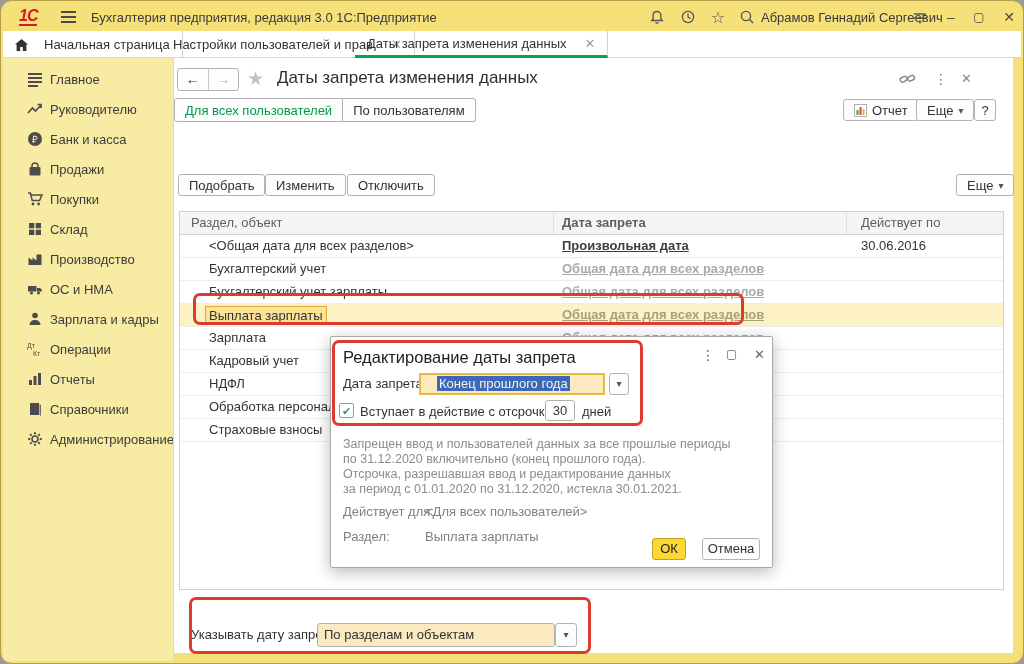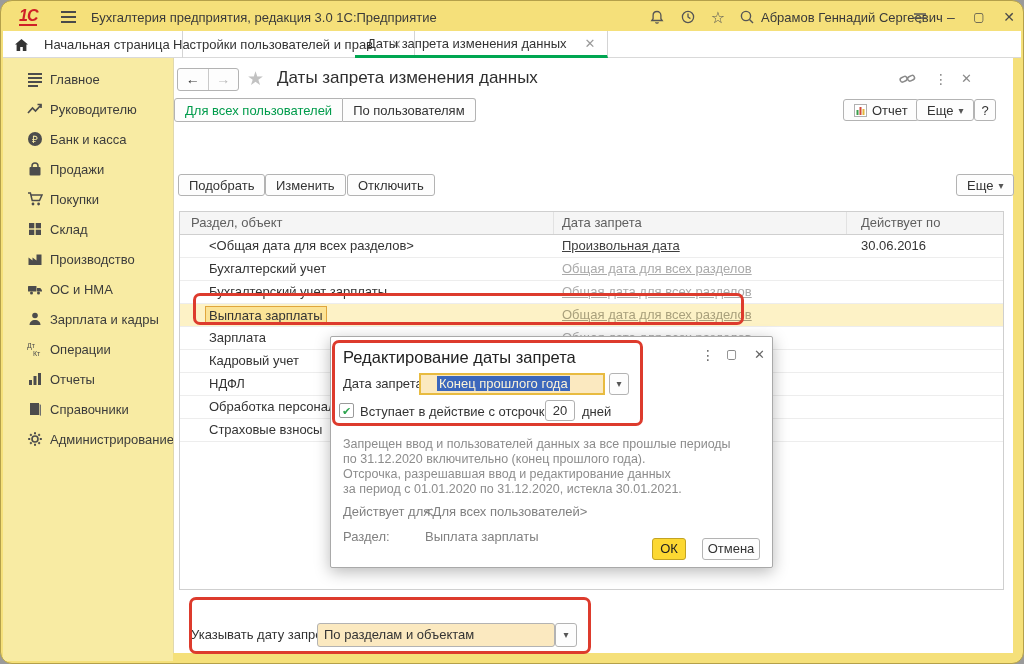--- a/index.html
+++ b/index.html
@@ -49,21 +49,21 @@
   .toggle .btn:last-child { border-radius:0 3px 3px 0; border-left:none; }
   .desc { position:absolute; left:177px; top:130px; color:#777; }
 
   .toolbar-btn { position:absolute; top:173px; }
   .report-ico { width:13px; height:13px; display:inline-block; }
 
   
   .tbl { position:absolute; left:178px; top:210px; width:825px; height:379px; border:1px solid #cfcfcf; background:#fff; }
   .tr { position:absolute; left:0; width:100%; height:23px; display:flex; border-bottom:1px solid #ededed; }
   .tr .c1 { width:374px; padding-left:29px; line-height:22px; white-space:nowrap; overflow:hidden; }
-  .tr .c2 { width:293px; padding-left:8px; line-height:22px; white-space:nowrap; overflow:hidden; }
+  .tr .c2 { width:293px; padding-left:8px; line-height:22px; white-space:nowrap; overflow:hidden;font-weight:bold; }
   .tr .c3 { width:156px; padding-left:14px; line-height:22px; white-space:nowrap; }
   .thead { background:#f5f5f5; border-bottom:1px solid #cfcfcf; color:#5f5f5f; }
   .thead .c1 { padding-left:11px; border-right:1px solid #e2e2e2; }
   .thead .c2 { border-right:1px solid #e2e2e2; }
   .tr.sel { background:#fdf2c6; }
   .focuscell { display:inline-block; border:1px solid #e0a63c; background:#fbe396; padding:0 3px; margin-left:-4px; line-height:17px; margin-top:2px; }
   .lnk-dark { color:#3f3f3f; text-decoration:underline; cursor:pointer; }
   .lnk-grey { color:#aaa; text-decoration:underline; cursor:pointer; }
 
   
@@ -368,21 +368,21 @@
     <span class="dlg-ctl" style="left:370px;font-size:14px">⋮</span>
     <span class="dlg-ctl" style="left:395px;font-size:12px">▢</span>
     <span class="dlg-ctl" style="left:423px;font-size:13px">✕</span>
 
     <span class="dlg-lbl" style="left:12px;top:39px">Дата запрета:</span>
     <span class="dlg-combo"><span class="selmark">Конец прошлого года</span></span>
     <span class="dlg-ddbtn">▾</span>
 
     <span class="chk">✔</span>
     <span class="dlg-lbl" style="left:29px;top:67px">Вступает в действие с отсрочкой в</span>
-    <span class="days-inp">20</span>
+    <span class="days-inp">30</span>
     <span class="dlg-lbl" style="left:251px;top:67px">дней</span>
 
     <div class="dlg-info">
       <div>Запрещен ввод и пользователей данных за все прошлые периоды</div>
       <div>по 31.12.2020 включительно (конец прошлого года).</div>
       <div>Отсрочка, разрешавшая ввод и редактирование данных</div>
       <div>за период с 01.01.2020 по 31.12.2020, истекла 30.01.2021.</div>
     </div>
 
     <span class="dlg-row-lbl" style="top:167px">Действует для:</span>

